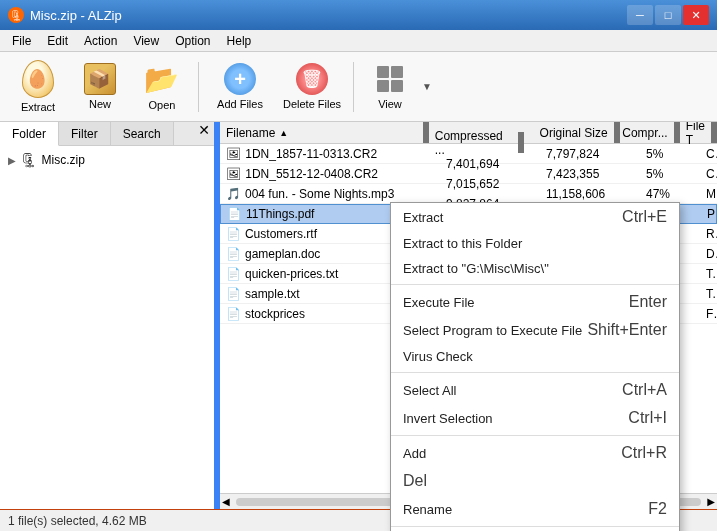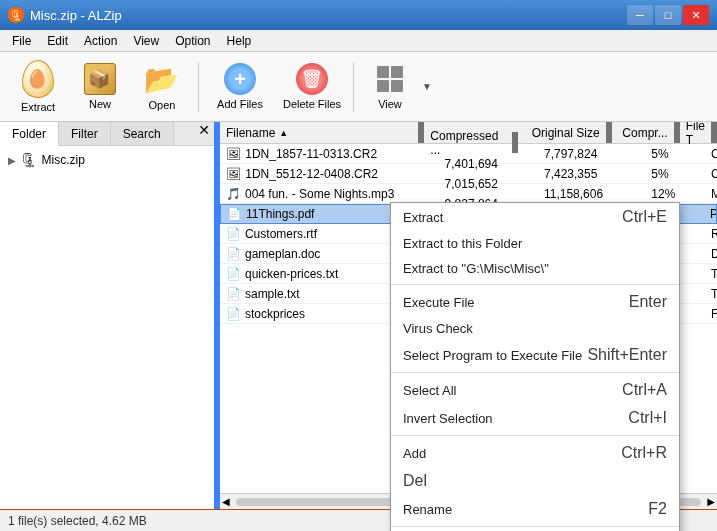--- a/index.html
+++ b/index.html
@@ -140,21 +140,21 @@
       border-right: 6px solid #737373;
       height: 100%;
       display: flex;
       align-items: center;
       cursor: pointer;
       user-select: none;
     }
     .col-name { width: 220px; }
     .col-compressed { width: 100px; justify-content: flex-end; margin-top: 20px; }
     .col-original { width: 100px; justify-content: flex-end; }
-    .col-ratio { width: 60px; justify-content: flex-end; margin-left: 8px; }
+    .col-ratio { width: 60px; justify-content: flex-end; }
 
     .file-list {
       flex: 1;
       overflow-y: auto;
     }
     .file-row {
       display: flex;
       align-items: center;
       height: 20px;
       border-bottom: 1px solid #f0f0f0;
@@ -374,21 +374,21 @@
           <div class="col col-ratio">5%</div>
           <div class="col" style="flex:1">CR2</div>
         </div>
 
         <div class="file-row">
           <div class="col col-name">
             <span class="file-icon">🎵</span>004 fun. - Some Nights.mp3
           </div>
           <div class="col col-compressed">9,827,864</div>
           <div class="col col-original">11,158,606</div>
-          <div class="col col-ratio">12%</div>
+          <div class="col col-ratio">47%</div>
           <div class="col" style="flex:1">MP3</div>
         </div>
 
         <div class="file-row highlighted">
           <div class="col col-name">
             <span class="file-icon">📄</span>11Things.pdf
           </div>
           <div class="col col-compressed">3,467,035</div>
           <div class="col col-original">4,040,977</div>
           <div class="col col-ratio">3%</div>
@@ -476,26 +476,26 @@
     <span class="label">Extract to "G:\Misc\Misc\"</span>
   </div>
 
   <div class="ctx-separator"></div>
 
   <div class="ctx-item">
     <span class="label">Execute File</span>
     <span class="shortcut">Enter</span>
   </div>
   <div class="ctx-item">
-    <span class="label">Virus Check</span>
-  </div>
-  <div class="ctx-item">
     <span class="label">Select Program to Execute File</span>
     <span class="shortcut">Shift+Enter</span>
   </div>
+  <div class="ctx-item">
+    <span class="label">Virus Check</span>
+  </div>
 
   <div class="ctx-separator"></div>
 
   <div class="ctx-item">
     <span class="label">Select All</span>
     <span class="shortcut">Ctrl+A</span>
   </div>
   <div class="ctx-item">
     <span class="label">Invert Selection</span>
     <span class="shortcut">Ctrl+I</span>

